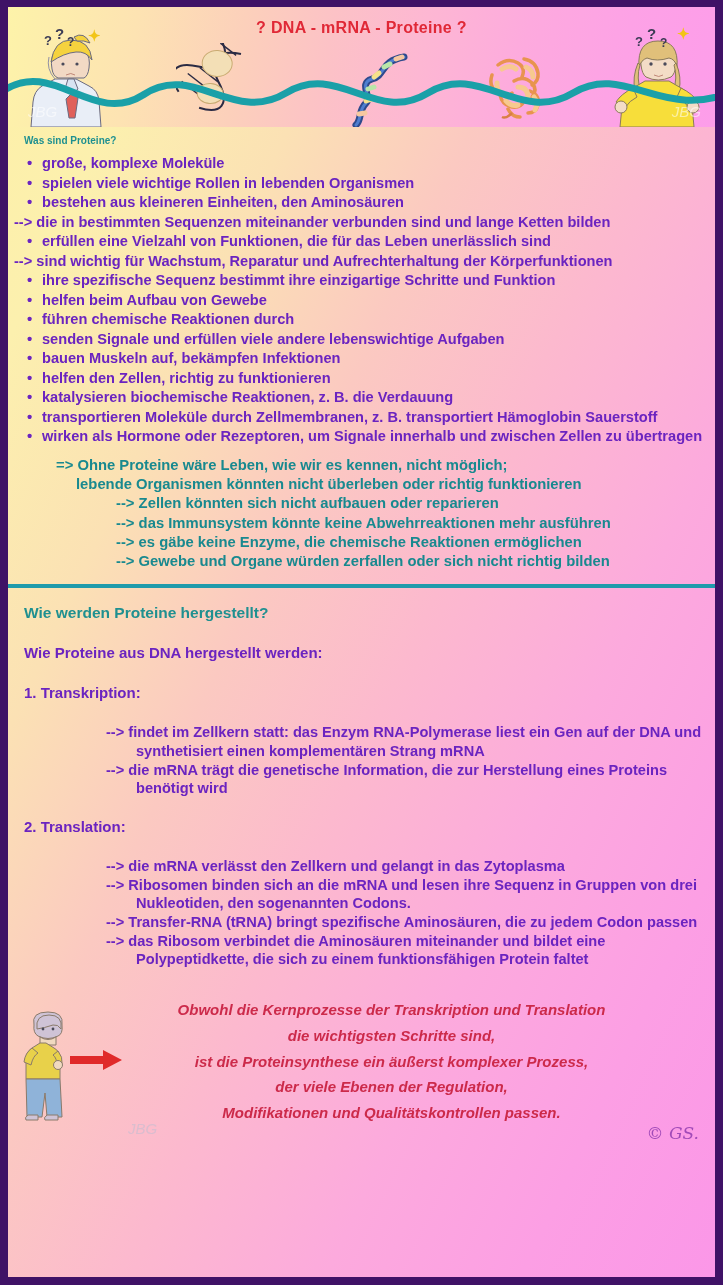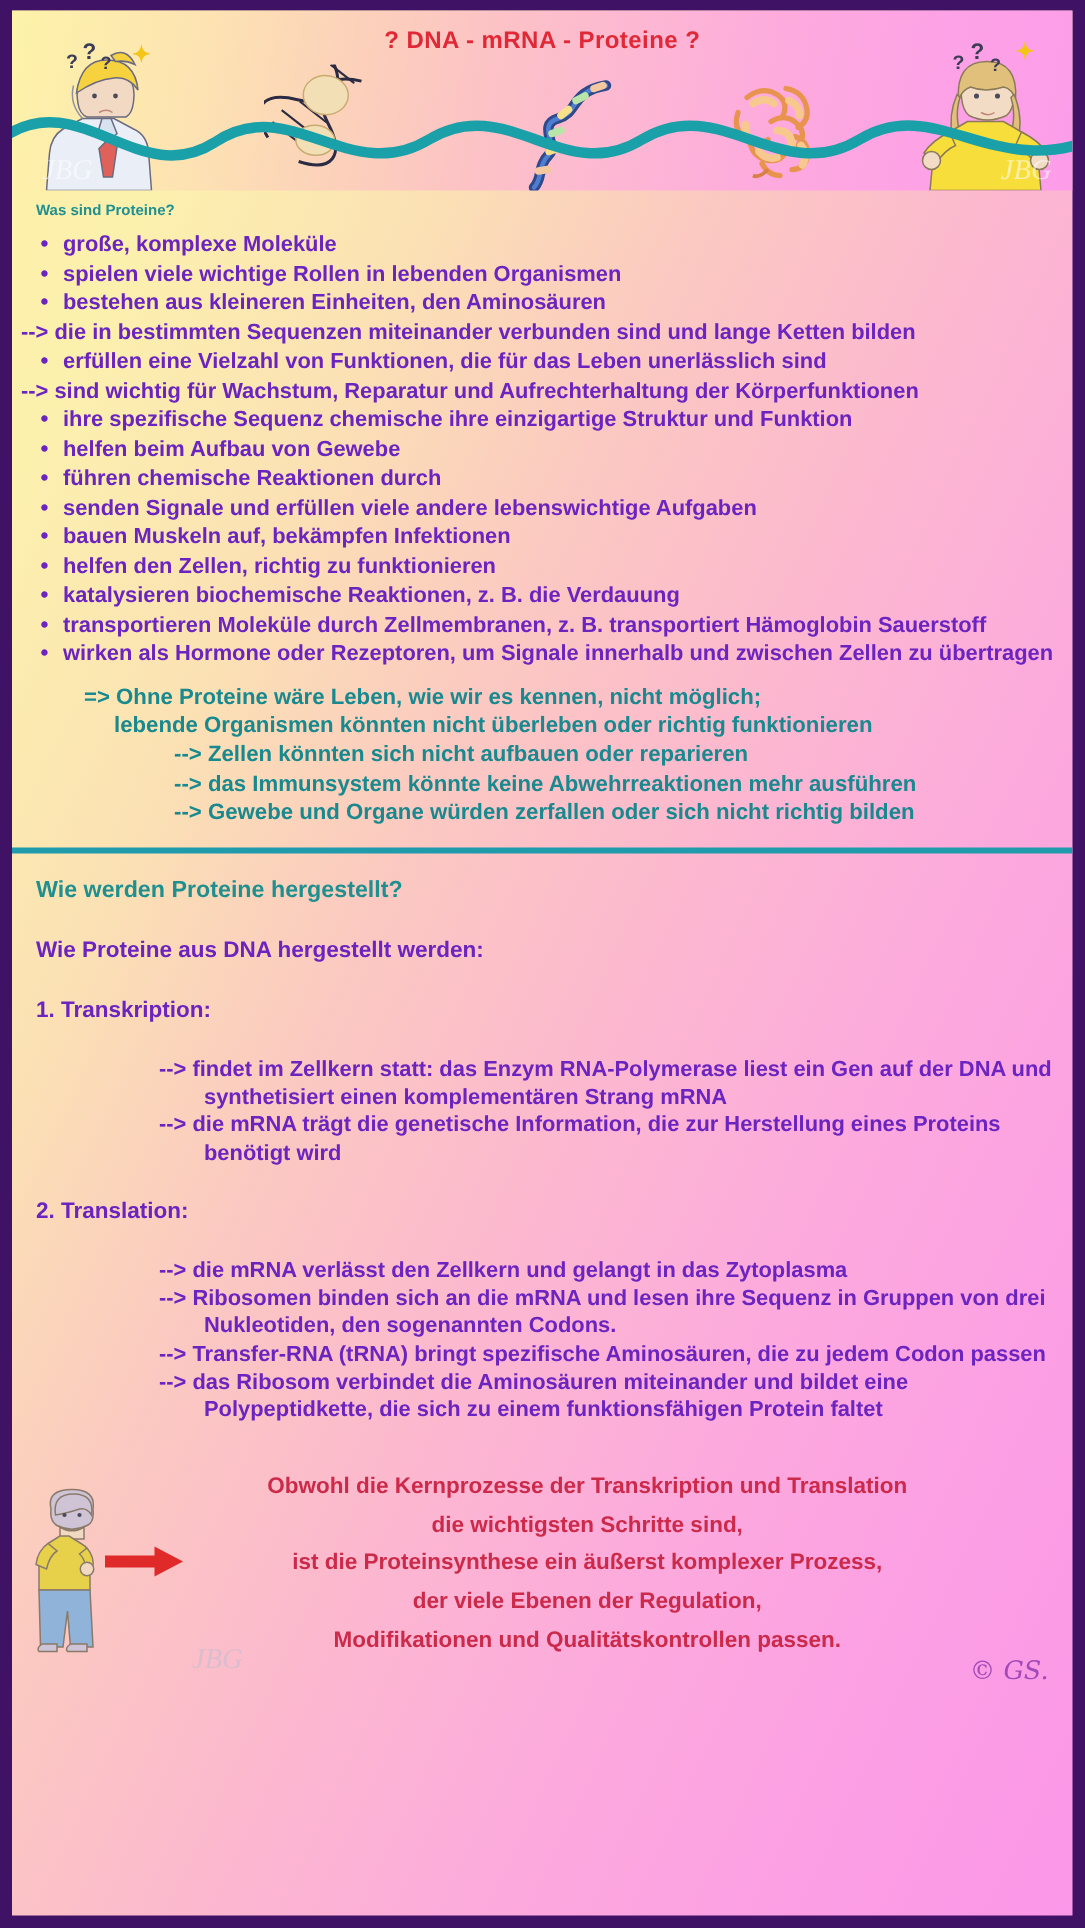--- a/index.html
+++ b/index.html
@@ -82,23 +82,23 @@
 
   .hdr-art { position: absolute; z-index: 3; }
   .boy-art   { left: 14px;  top: 10px;  width: 96px;  height: 110px; }
   .girl-art  { right: 8px;  top: 10px;  width: 100px; height: 110px; }
   .dna-art   { left: 168px; top: 36px;  width: 100px; height: 80px; }
   .mrna-art  { left: 338px; top: 44px;  width: 80px;  height: 78px; }
   .prot-art  { left: 470px; top: 40px;  width: 86px;  height: 78px; }
 
   .watermark {
     position: absolute;
-    font-family: Liberation Serif, serif;
+    font-family: Liberation Sans, sans-serif;
     font-style: italic;
-    font-size: 19px;
+    font-size: 15px;
     color: rgba(255,255,255,0.55);
     z-index: 6;
     pointer-events: none;
   }
   .wm-hdr-left  { left: 20px; top: 96px; }
   .wm-hdr-right { right: 14px; top: 96px; }
   .wm-bottom    { left: 120px; bottom: 12px; color: rgba(190,190,210,0.55); }
 
   
   .section1 {
@@ -200,20 +200,21 @@
     padding: 10px 16px 12px 16px;
     min-height: 140px;
   }
   .footer-text {
     text-align: center;
     color: #cc2a4a;
     font-size: 15px;
     font-weight: bold;
     line-height: 1.72;
     padding-left: 60px;
+    font-style: italic;
   }
   .man-art {
     position: absolute;
     left: 10px;
     top: 22px;
     width: 62px;
     height: 112px;
   }
   .red-arrow {
     position: absolute;
@@ -356,36 +357,37 @@
     <div class="section1">
       <div class="sec-heading">Was sind Proteine?</div>
 
       <ul class="bullets">
         <li>große, komplexe Moleküle</li>
         <li>spielen viele wichtige Rollen in lebenden Organismen</li>
         <li>bestehen aus kleineren Einheiten, den Aminosäuren</li>
         <li class="sub">--&gt; die in bestimmten Sequenzen miteinander verbunden sind und lange Ketten bilden</li>
         <li>erfüllen eine Vielzahl von Funktionen, die für das Leben unerlässlich sind</li>
         <li class="sub">--&gt; sind wichtig für Wachstum, Reparatur und Aufrechterhaltung der Körperfunktionen</li>
-        <li>ihre spezifische Sequenz chemische ihre einzigartige Struktur und Funktion</li>
+        <li>ihre spezifische Sequenz bestimmt ihre einzigartige Schritte und Funktion</li>
         <li>helfen beim Aufbau von Gewebe</li>
         <li>führen chemische Reaktionen durch</li>
         <li>senden Signale und erfüllen viele andere lebenswichtige Aufgaben</li>
         <li>bauen Muskeln auf, bekämpfen Infektionen</li>
         <li>helfen den Zellen, richtig zu funktionieren</li>
         <li>katalysieren biochemische Reaktionen, z. B. die Verdauung</li>
         <li>transportieren Moleküle durch Zellmembranen, z. B. transportiert Hämoglobin Sauerstoff</li>
         <li>wirken als Hormone oder Rezeptoren, um Signale innerhalb und zwischen Zellen zu übertragen</li>
       </ul>
 
       <div class="conclusion">
         <div class="concl-line">=&gt; Ohne Proteine wäre Leben, wie wir es kennen, nicht möglich;</div>
         <div class="concl-wrap">lebende Organismen könnten nicht überleben oder richtig funktionieren</div>
         <div class="concl-sub">--&gt; Zellen könnten sich nicht aufbauen oder reparieren</div>
         <div class="concl-sub">--&gt; das Immunsystem könnte keine Abwehrreaktionen mehr ausführen</div>
+        <div class="concl-sub">--&gt; es gäbe keine Enzyme, die chemische Reaktionen ermöglichen</div>
         <div class="concl-sub">--&gt; Gewebe und Organe würden zerfallen oder sich nicht richtig bilden</div>
       </div>
     </div>
 
     <div class="divider"></div>
 
     <div class="section2">
       <div class="s2-heading-teal">Wie werden Proteine hergestellt?</div>
       <div class="s2-heading-purple">Wie Proteine aus DNA hergestellt werden:</div>
 

